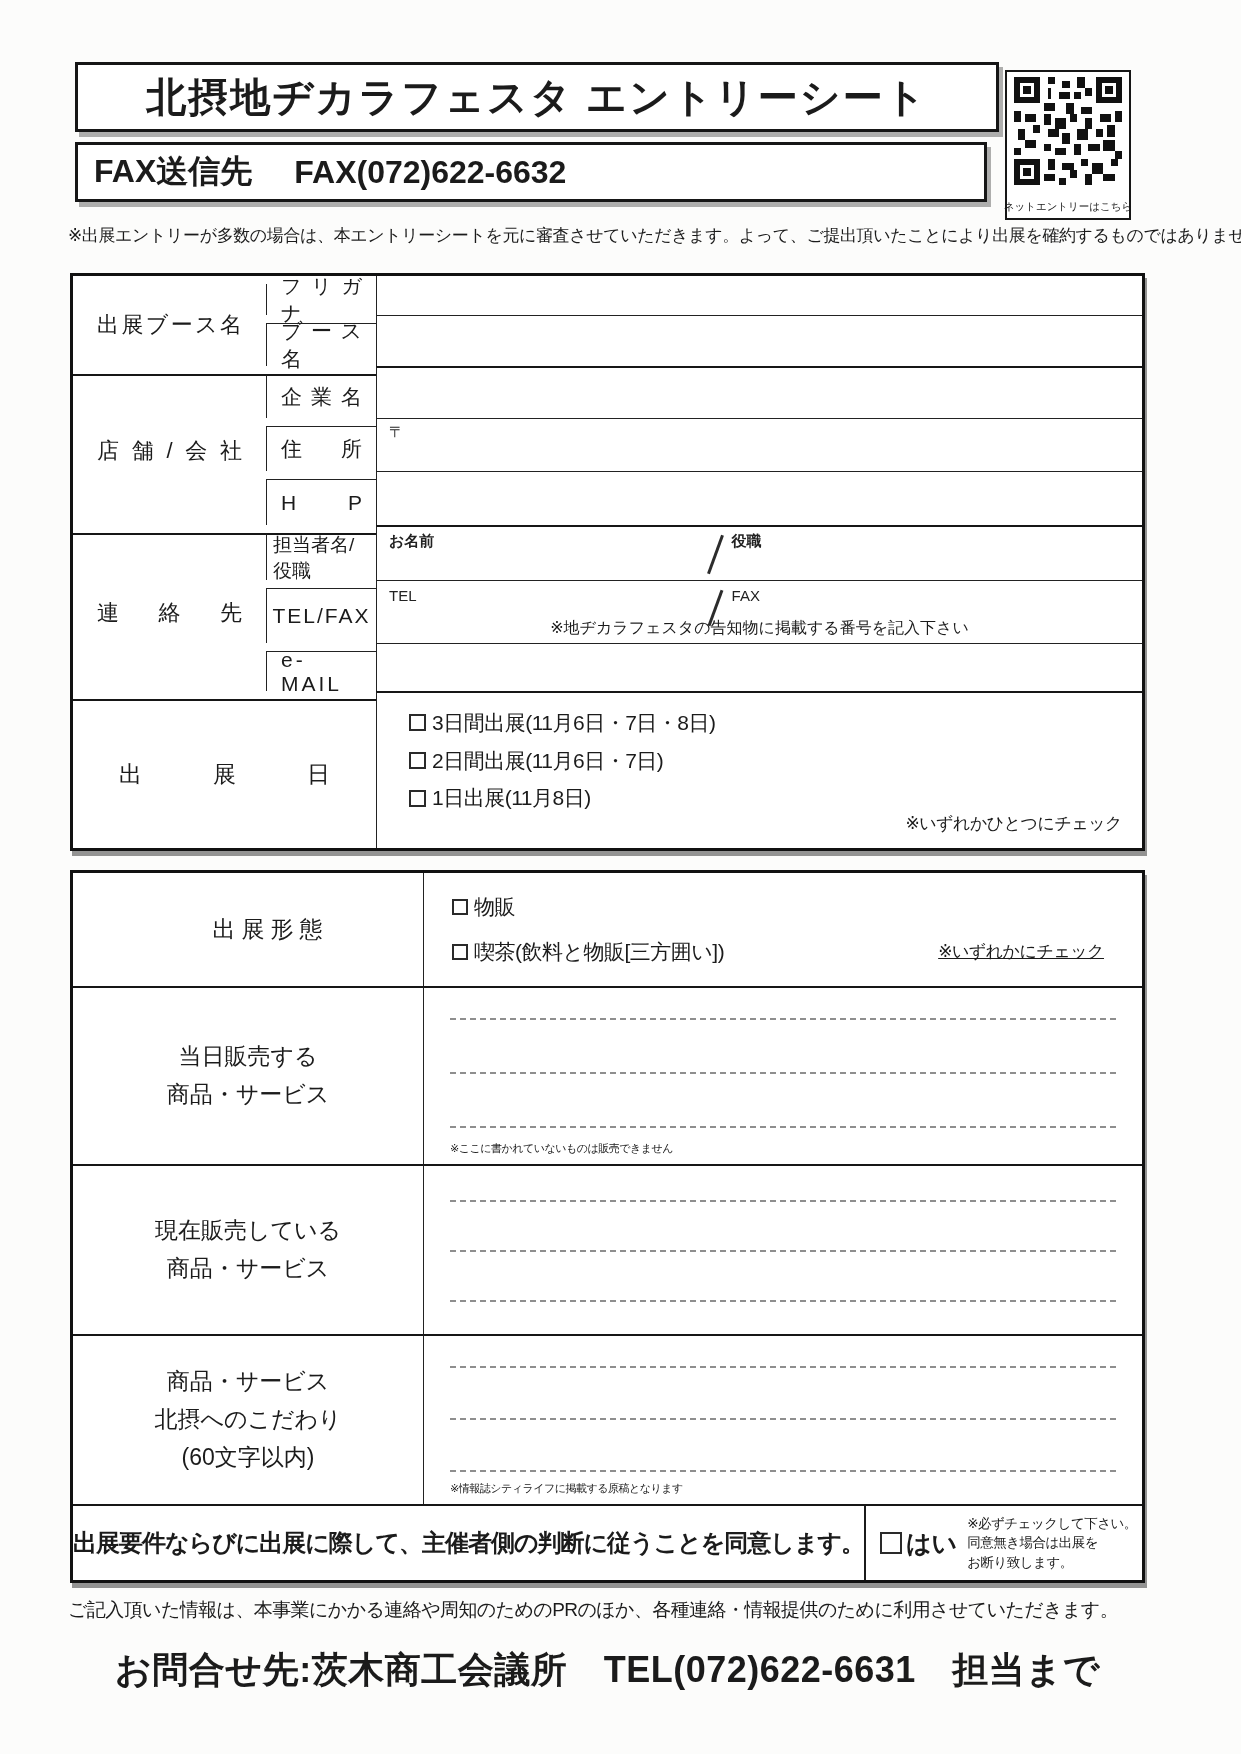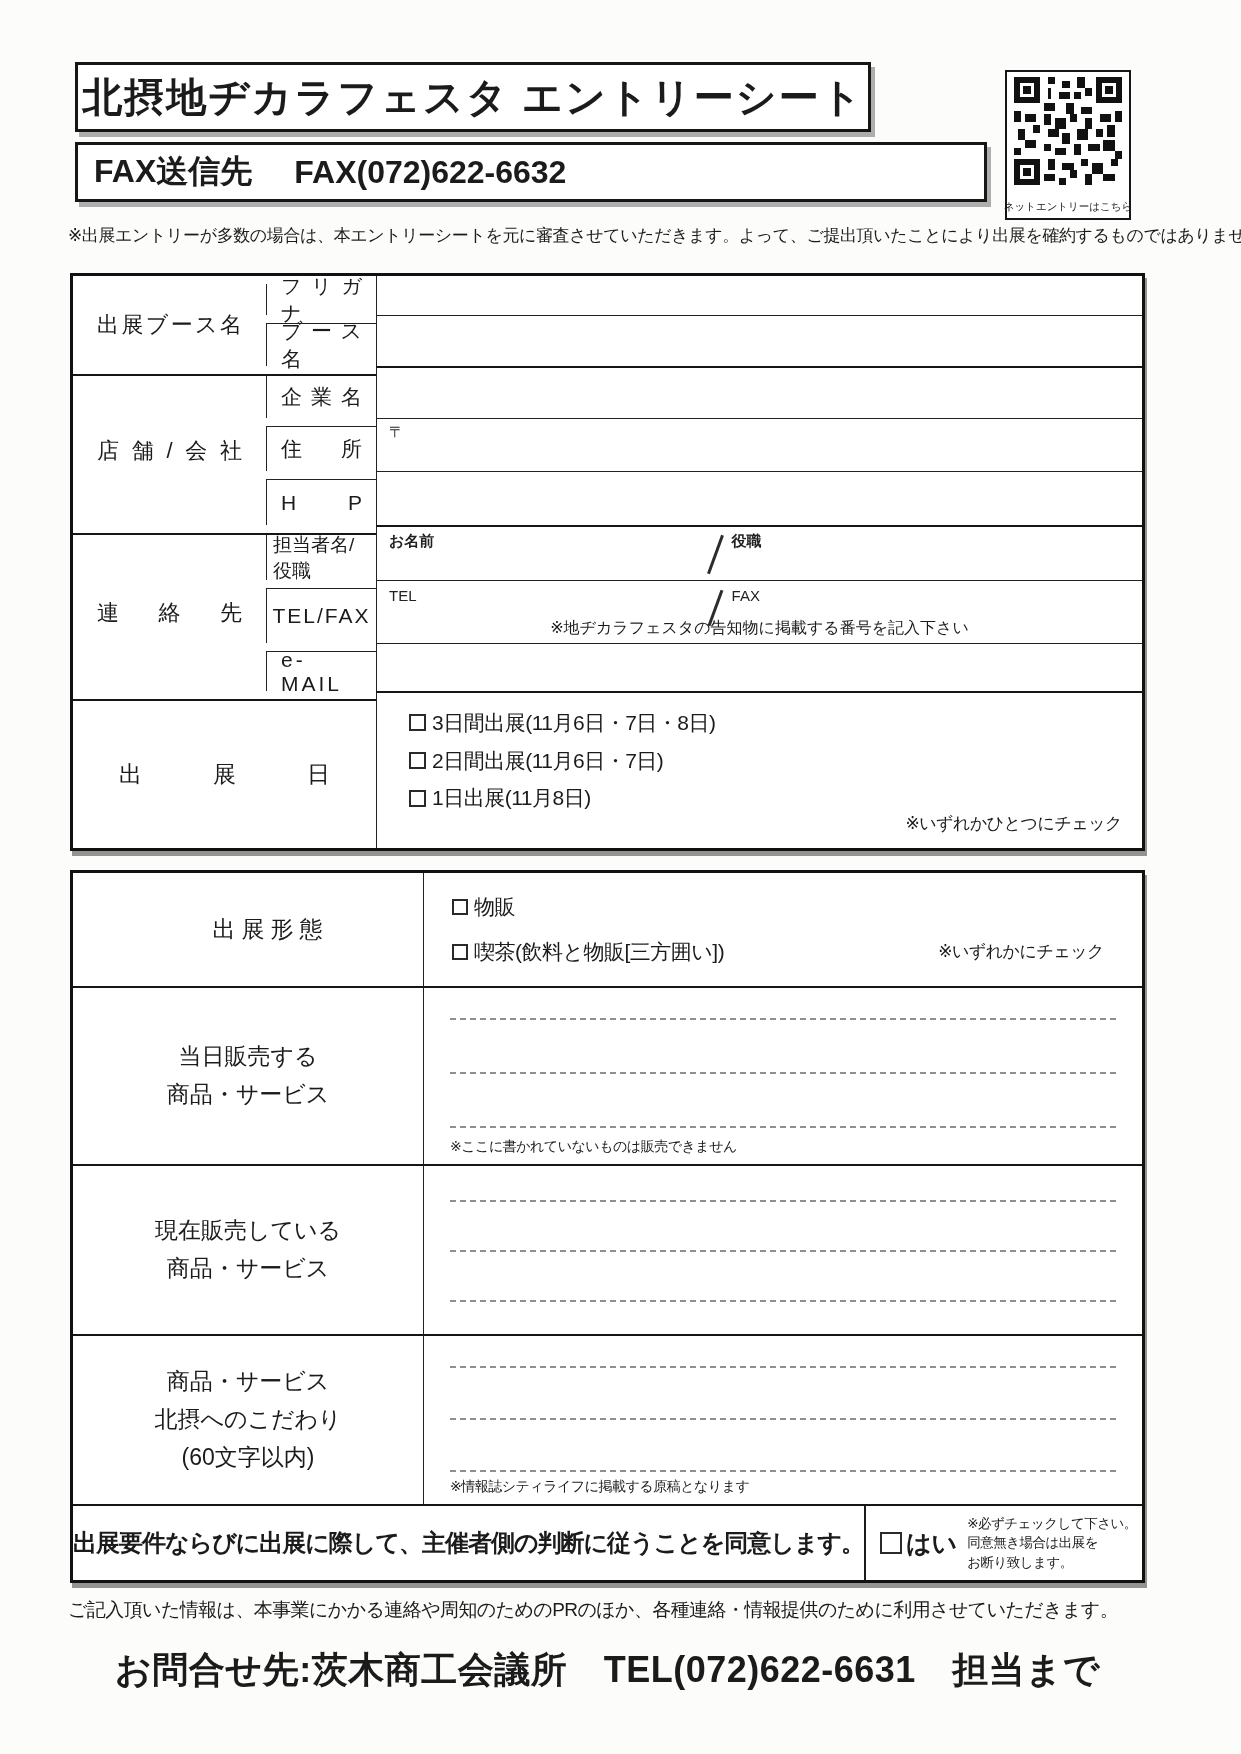--- a/index.html
+++ b/index.html
@@ -6,21 +6,21 @@
   html,body { background:#e8e8e6; }
   .page {
     position:relative; width:1241px; height:1754px; margin:0 auto;
     background:#fcfcfb; color:#1b1b1b;
     font-family:"Liberation Sans","DejaVu Sans",sans-serif;
     overflow:hidden;
   }
 
   
   .title-box {
-    position:absolute; left:75px; top:62px; width:796px; height:70px;
+    position:absolute; left:75px; top:62px; width:924px; height:70px;
     border:3px solid #161616; background:#fff;
     box-shadow:4px 5px 0 rgba(110,110,110,.55);
     display:flex; align-items:center; justify-content:center;
     font-size:40px; font-weight:bold; letter-spacing:2px; white-space:nowrap;
   }
   .fax-box {
     position:absolute; left:75px; top:142px; width:912px; height:60px;
     border:3px solid #161616; background:#fff;
     box-shadow:4px 5px 0 rgba(110,110,110,.55);
     display:flex; align-items:center; gap:42px; padding-left:16px;
@@ -89,22 +89,22 @@
     grid-template-columns:350px 1fr;
     grid-template-rows:113px 178px 170px 170px 1fr;
   }
   .t2-label {
     display:flex; flex-direction:column; align-items:center; justify-content:center;
     font-size:23px; line-height:1.65; text-align:center;
   }
   .t2-label .spread { letter-spacing:6px;margin-left:45px; }
   .vformat { display:flex; flex-direction:column; justify-content:space-evenly; padding:4px 16px 4px 28px; }
   .vformat .line2 { display:flex; align-items:center; }
-  .vformat .line2 .mini-note { margin-left:auto; margin-right:22px; }
-  .sale-note { position:absolute; left:26px; bottom:8px; font-size:14px; letter-spacing:-0.5px; }
+  .vformat .line2 .mini-note { margin-left:auto; margin-right:22px;text-decoration:underline; }
+  .sale-note { position:absolute; left:26px; bottom:8px; font-size:11px; letter-spacing:-0.5px; }
   .agree-row { grid-column:1/3; display:flex; }
   .agree-left {
     flex:0 0 787px; border-right:2px solid #1b1b1b;
     display:flex; align-items:center; justify-content:center;
     font-size:24px; font-weight:bold; letter-spacing:-1px; white-space:nowrap;
   }
   .agree-right { flex:1; display:flex; align-items:center; gap:10px; padding:0 8px 0 14px; }
   .agree-yes { display:flex; align-items:center; font-size:25px; font-weight:bold; white-space:nowrap; }
   .agree-yes .cb { width:22px; height:22px; margin-right:4px; }
   .agree-note { font-size:13.5px; line-height:1.45; letter-spacing:-0.5px; white-space:nowrap; }

